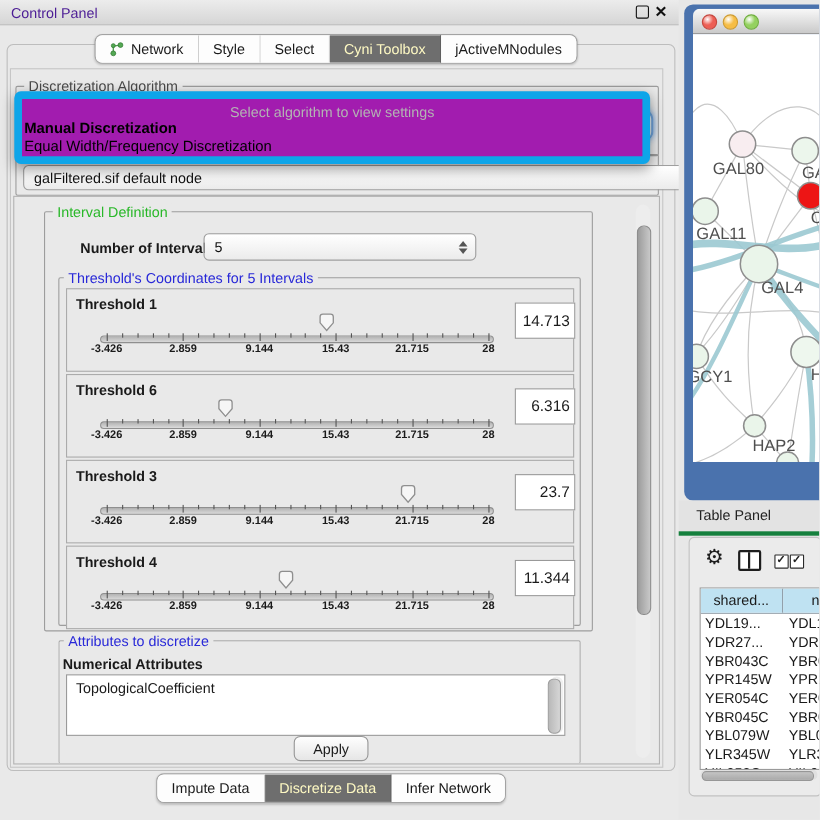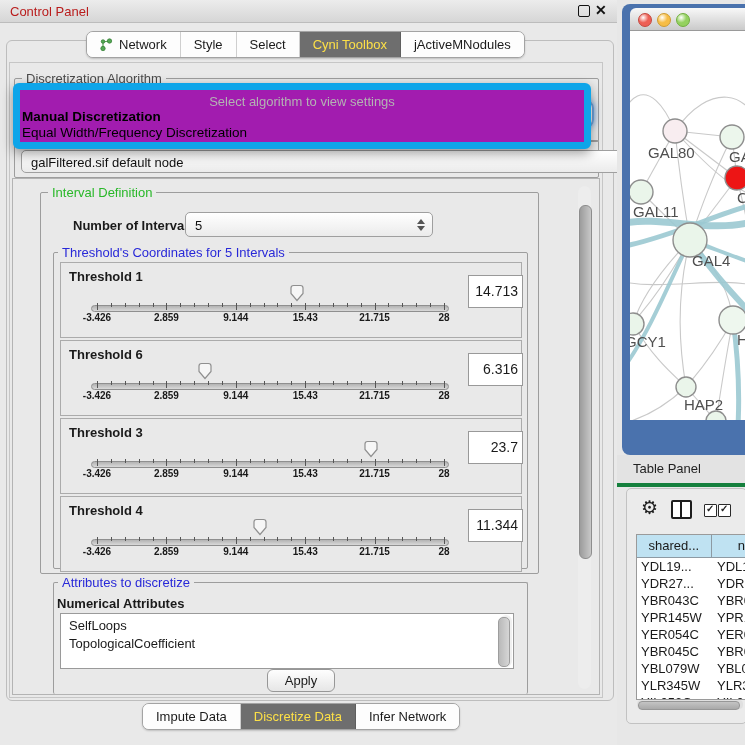--- a/index.html
+++ b/index.html
@@ -3,30 +3,30 @@
 <meta charset="utf-8">
 <style>
   html,body{margin:0;padding:0;background:#e9e9e9;}
   #app{position:relative;width:745px;height:745px;background:#e9e9e9;
        font-family:"Liberation Sans",sans-serif;overflow:hidden;color:#1a1a1a;}
   .abs{position:absolute;}
 
   
   .cp-titlebar{left:0;top:0;width:620px;height:22px;
     background:linear-gradient(#ececec,#d6d6d6);border-bottom:1px solid #bcbcbc;}
-  .cp-title{left:10px;top:4px;font-size:13px;color:#b91c1c;}
+  .cp-title{left:10px;top:4px;font-size:13px;color:#4c1d95;}
   .float-btn{left:578px;top:5px;width:10px;height:10px;border:1.5px solid #111;border-radius:2px;background:transparent;}
   .close-btn{left:595px;top:2px;font-size:14px;font-weight:bold;color:#111;}
 
   .tabs-row{display:flex;background:#fdfdfd;border:1px solid #a3a3a3;border-radius:7px;
     overflow:hidden;box-shadow:0 1px 2px rgba(0,0,0,.18);height:25px;z-index:4;}
   .tab{display:flex;align-items:center;gap:6px;padding:0 13px;font-size:13px;color:#1a1a1a;
     border-right:1px solid #cfcfcf;white-space:nowrap;background:#fdfdfd;}
   .tab:last-child{border-right:none;}
-  .tab.selected{background:#6e6e6e;color:#fde047;border-color:#5f5f5f;}
+  .tab.selected{background:#6e6e6e;color:#fef9c3;border-color:#5f5f5f;}
   #top-tabs{left:86px;top:31px;}
   #bottom-tabs{left:142px;top:703px;}
 
   .outer-box{left:6px;top:40px;width:606px;height:659px;border:1px solid #bdbdbd;border-radius:6px;}
   .inner-box{left:9px;top:62px;width:592px;height:634px;border:1px solid #c6c6c6;}
 
   .group{border:1px solid #9d9d9d;border-radius:2px;}
   .group-title{background:#e9e9e9;padding:0 4px;font-size:13px;white-space:nowrap;z-index:2;}
   .gt-gray{color:#4a4a4a;}
   .gt-green{color:#29b829;}
@@ -360,21 +360,20 @@
         </div>
         <div class="th-value">11.344</div>
       </div>
     </div>
 
   <div class="abs group ag"></div>
   <div class="abs group-title gt-blue ag-title">Attributes to discretize</div>
   <div class="abs ag-sub">Numerical Attributes</div>
   <div class="abs attr-list" id="attr-list">
     <div class="pad"></div>
-  <div class="attr-item">SelfLoops</div>
       <div class="attr-item">TopologicalCoefficient</div>
       <div class="attr-sb">
         <div class="attr-sb-thumb"></div>
       </div>
     </div>
   <div class="abs main-sb"></div>
   <div class="abs main-sb-thumb"></div>
 
   <div class="abs apply-btn">Apply</div>
 

